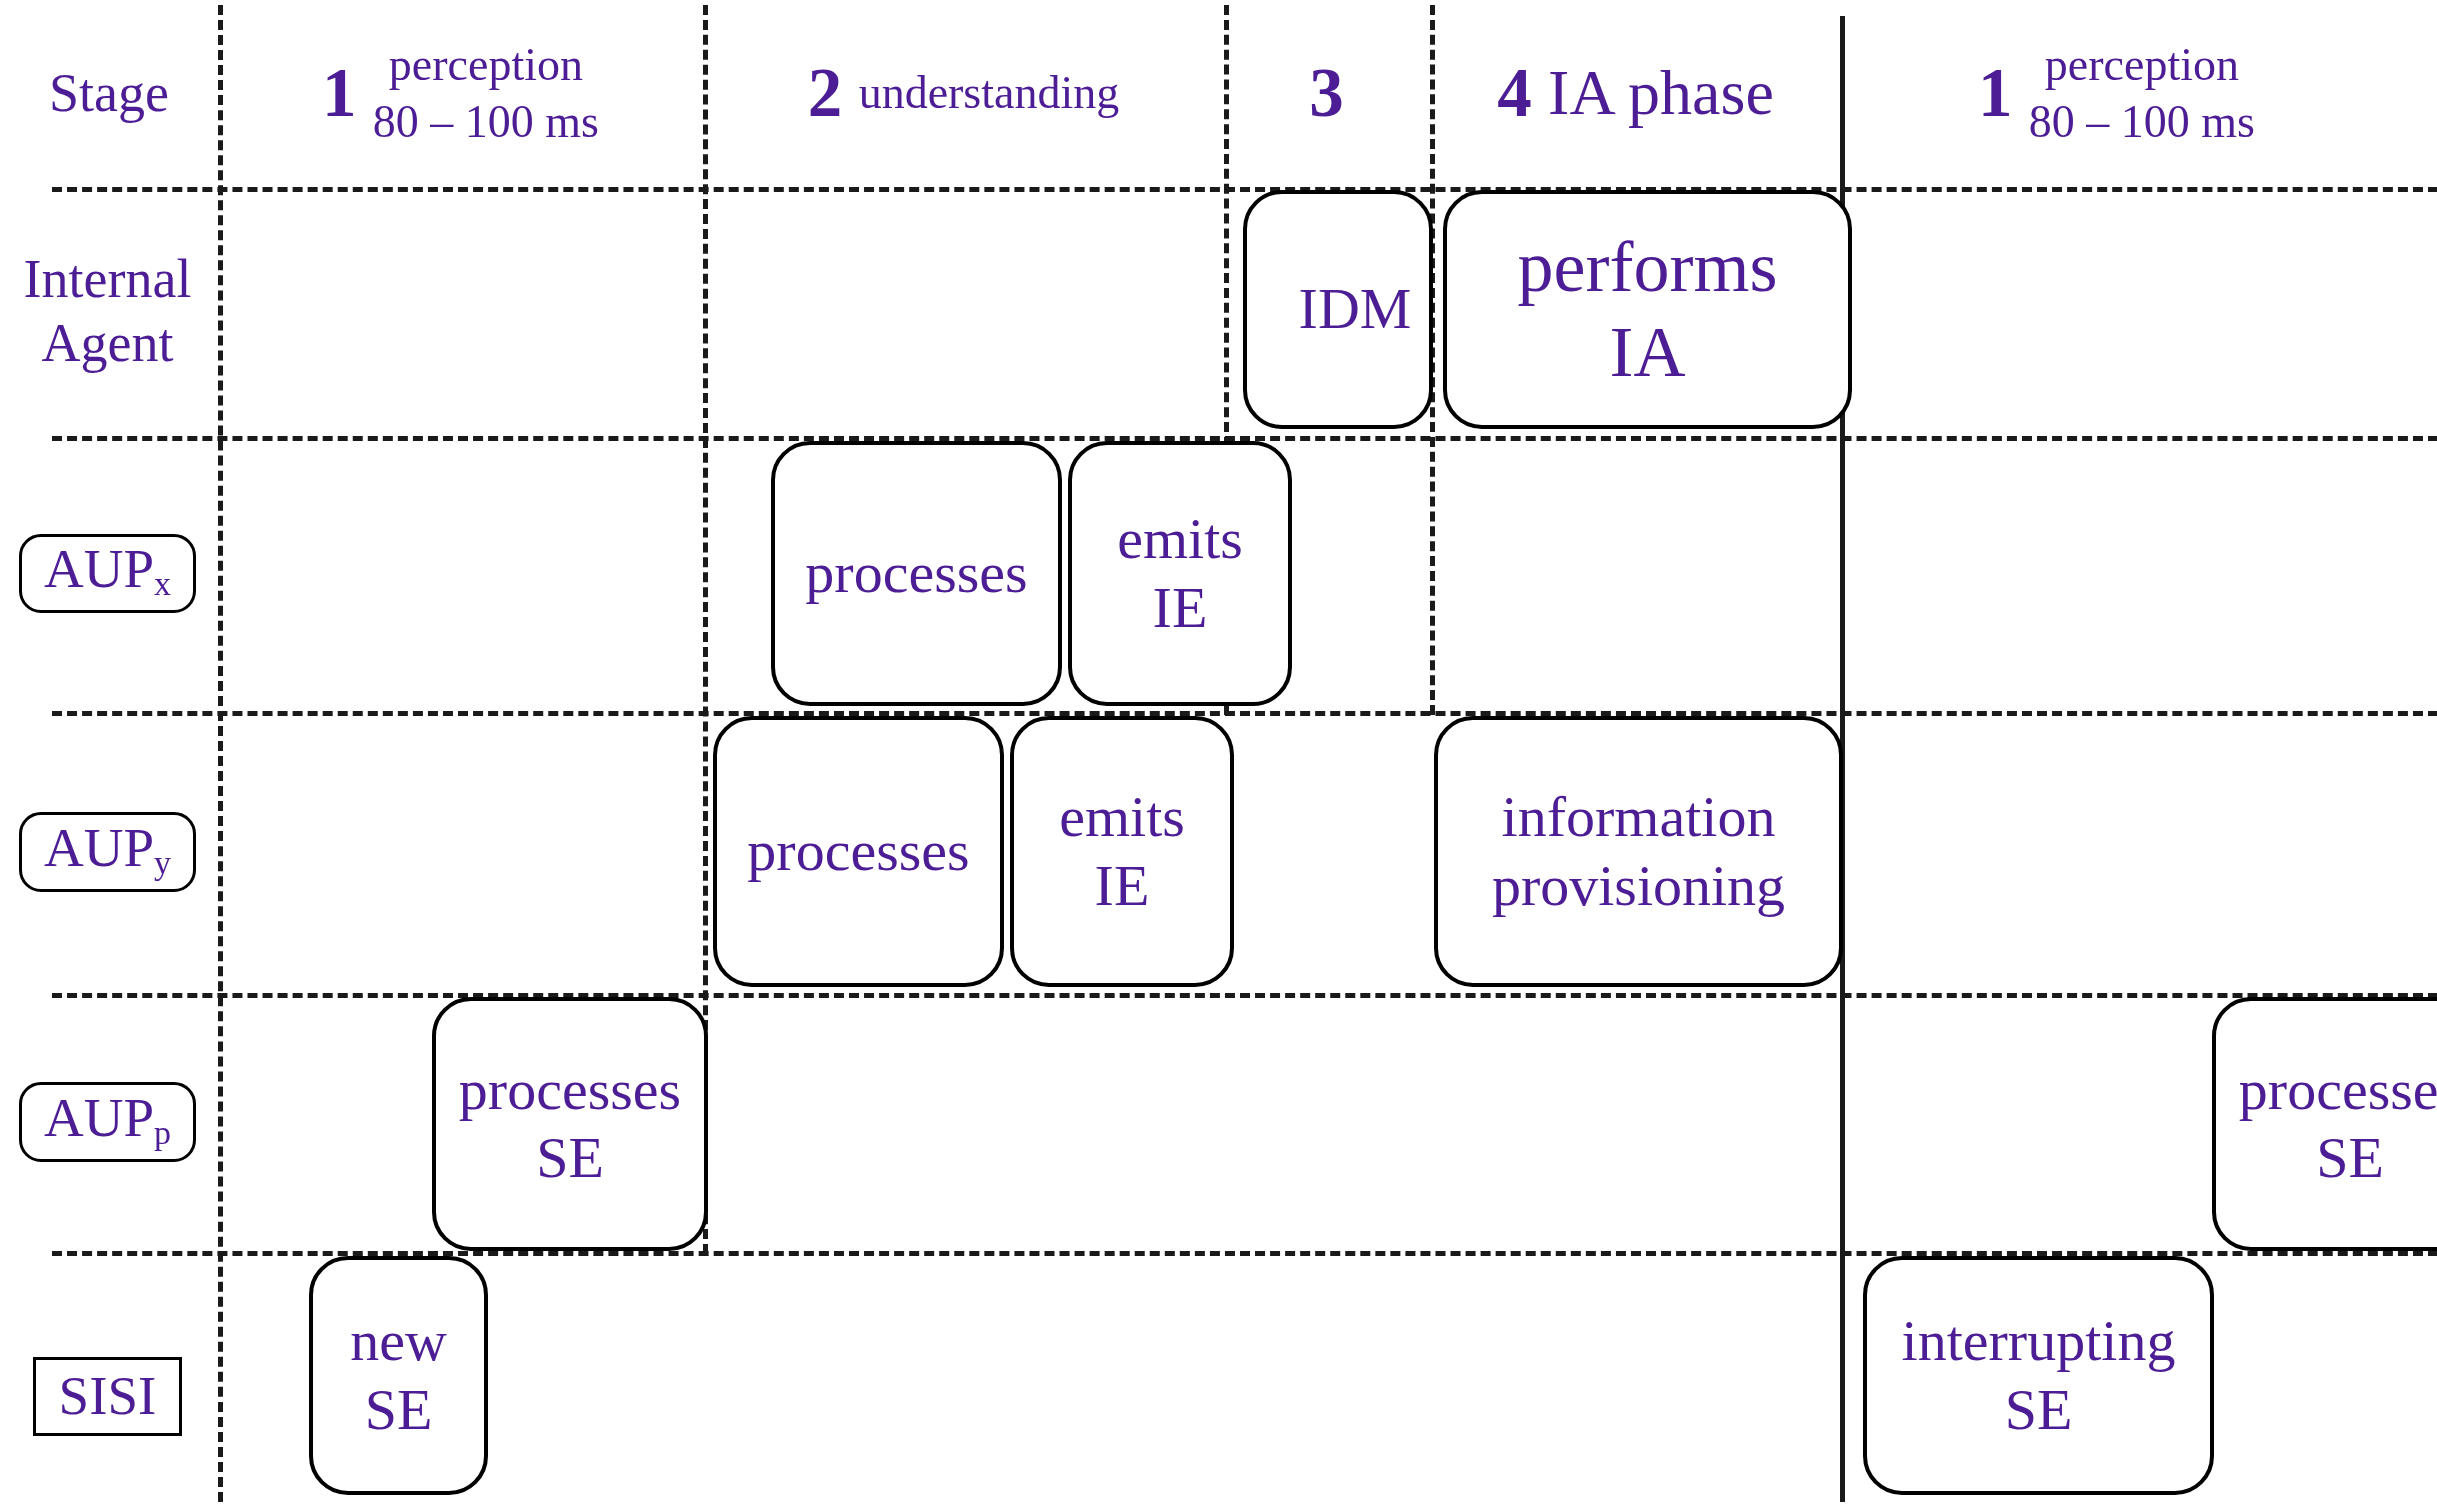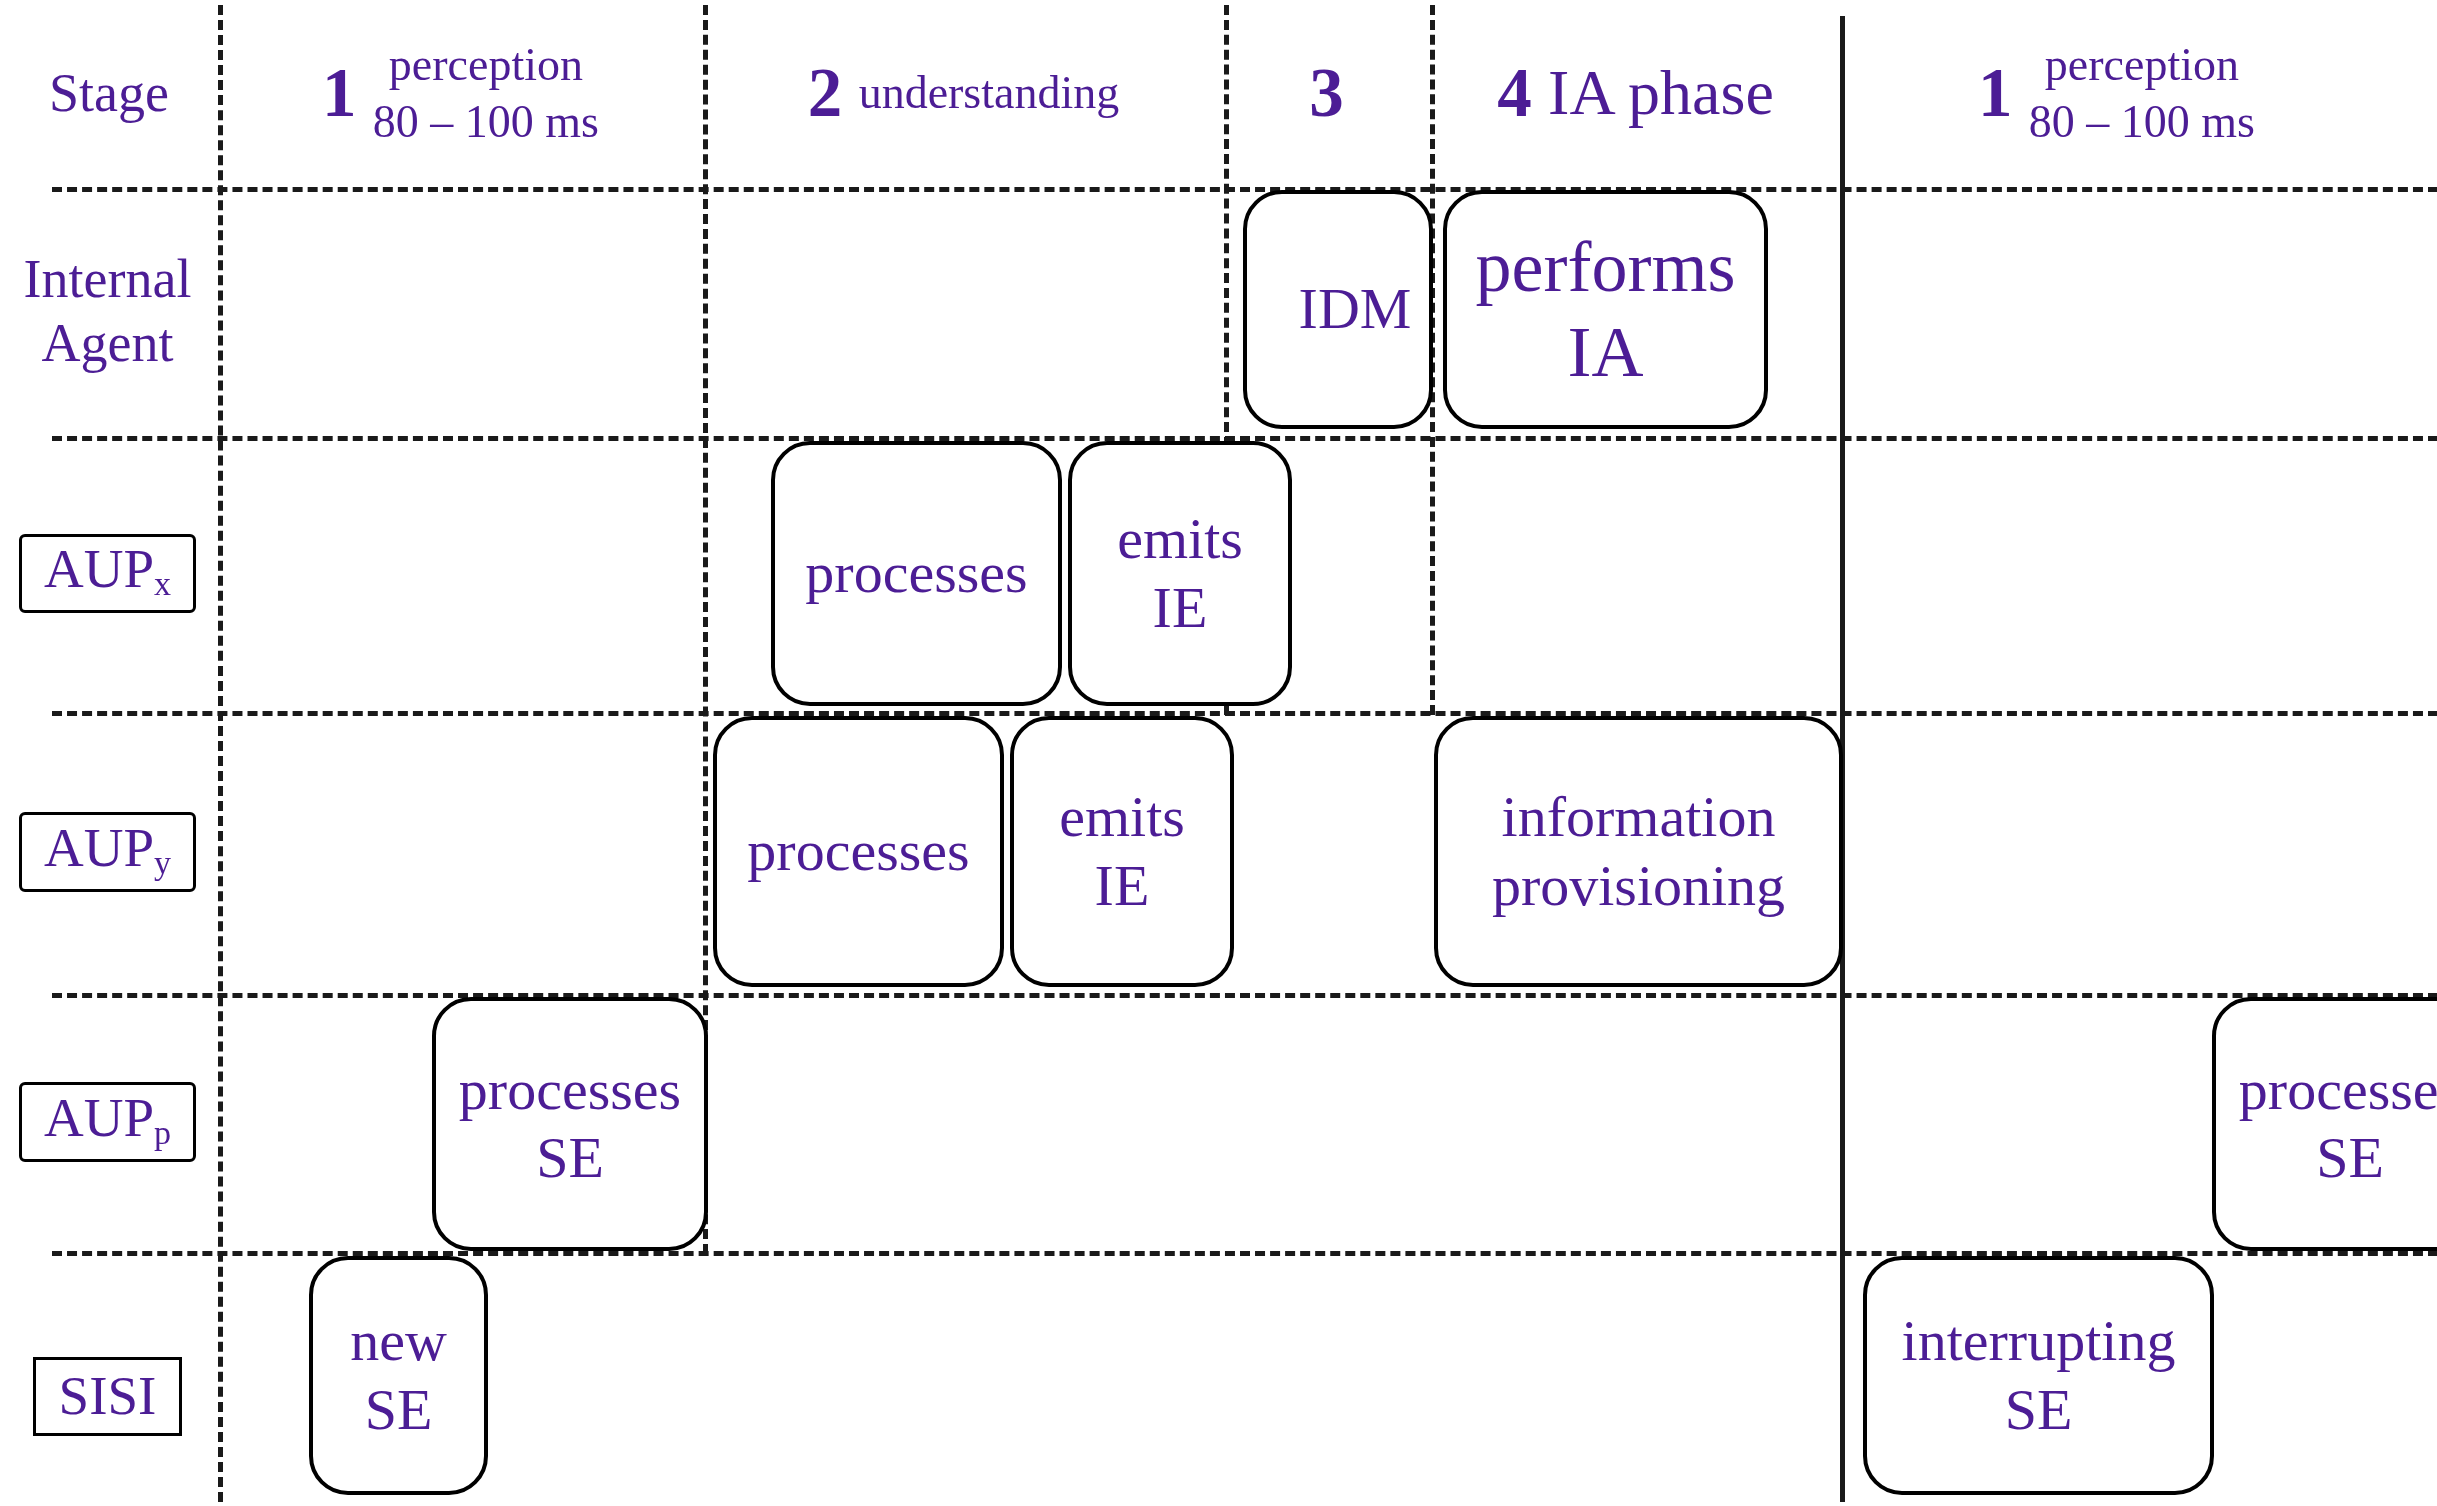--- a/index.html
+++ b/index.html
@@ -37,21 +37,21 @@
     align-items:center;
     justify-content:center;
     text-align:center;
     line-height:1.12;
   }
   .rowlabel .txt{display:block;}
 
   .tagbox{
     display:inline-block;
     border:3.7px solid #000;
-    border-radius:6px;
+    border-radius:22px;
     padding:4.5px 22.4px 9px 22.4px;
     font-size:55px;
     line-height:1.0;
     background:#fff;
     white-space:nowrap;
   }
   .tagbox.square{border-radius:0;padding:7.5px 22.4px 10.5px 22.4px;margin-top:36px;}
   .tagbox sub{font-size:0.62em;vertical-align:-0.22em;}
 
   .plainlabel{font-size:54px;line-height:1.18;}
@@ -191,21 +191,21 @@
   <div class="rowlabel" style="top:1251px;height:255px;">
     <span class="tagbox square"><span>SISI</span></span>
   </div>
 
   <div class="abox" style="left:1243px;top:190px;width:190px;height:239px;padding-left:43px;">
     <span>
       <span>IDM</span>
     </span>
   </div>
 
-  <div class="abox lg" style="left:1443px;top:190px;width:325px;height:239px;">
+  <div class="abox lg" style="left:1443px;top:190px;width:409px;height:239px;">
     <span>
       <span>performs</span>
       <span class="l2">IA</span>
     </span>
   </div>
 
   <div class="abox" style="left:771px;top:441px;width:291px;height:265px;">
     <span>
       <span>processes</span>
     </span>

